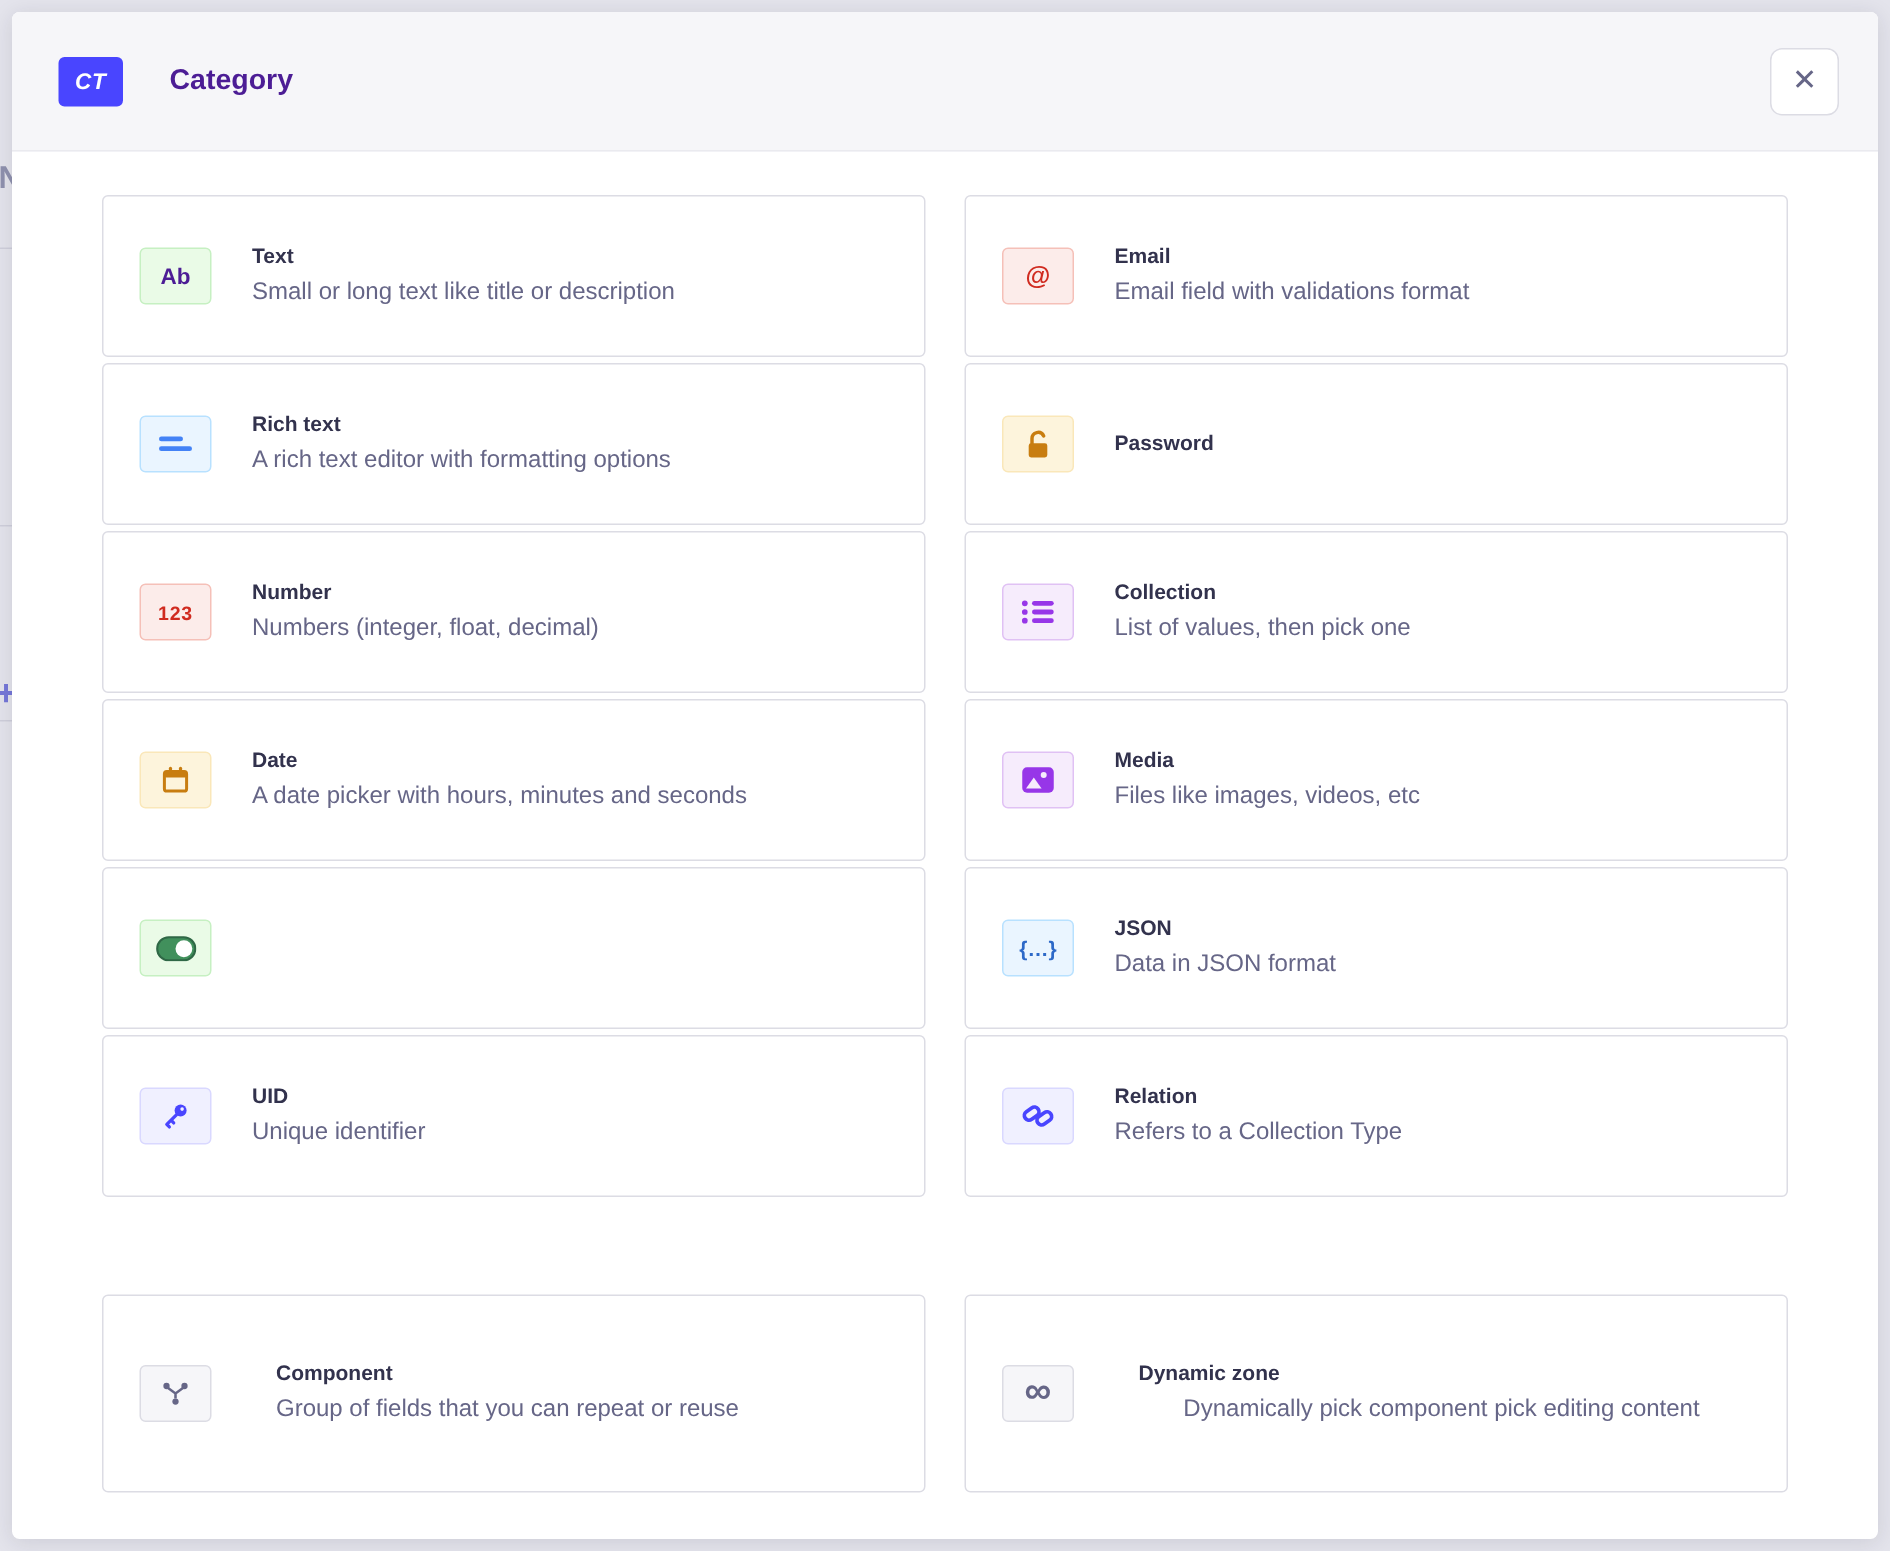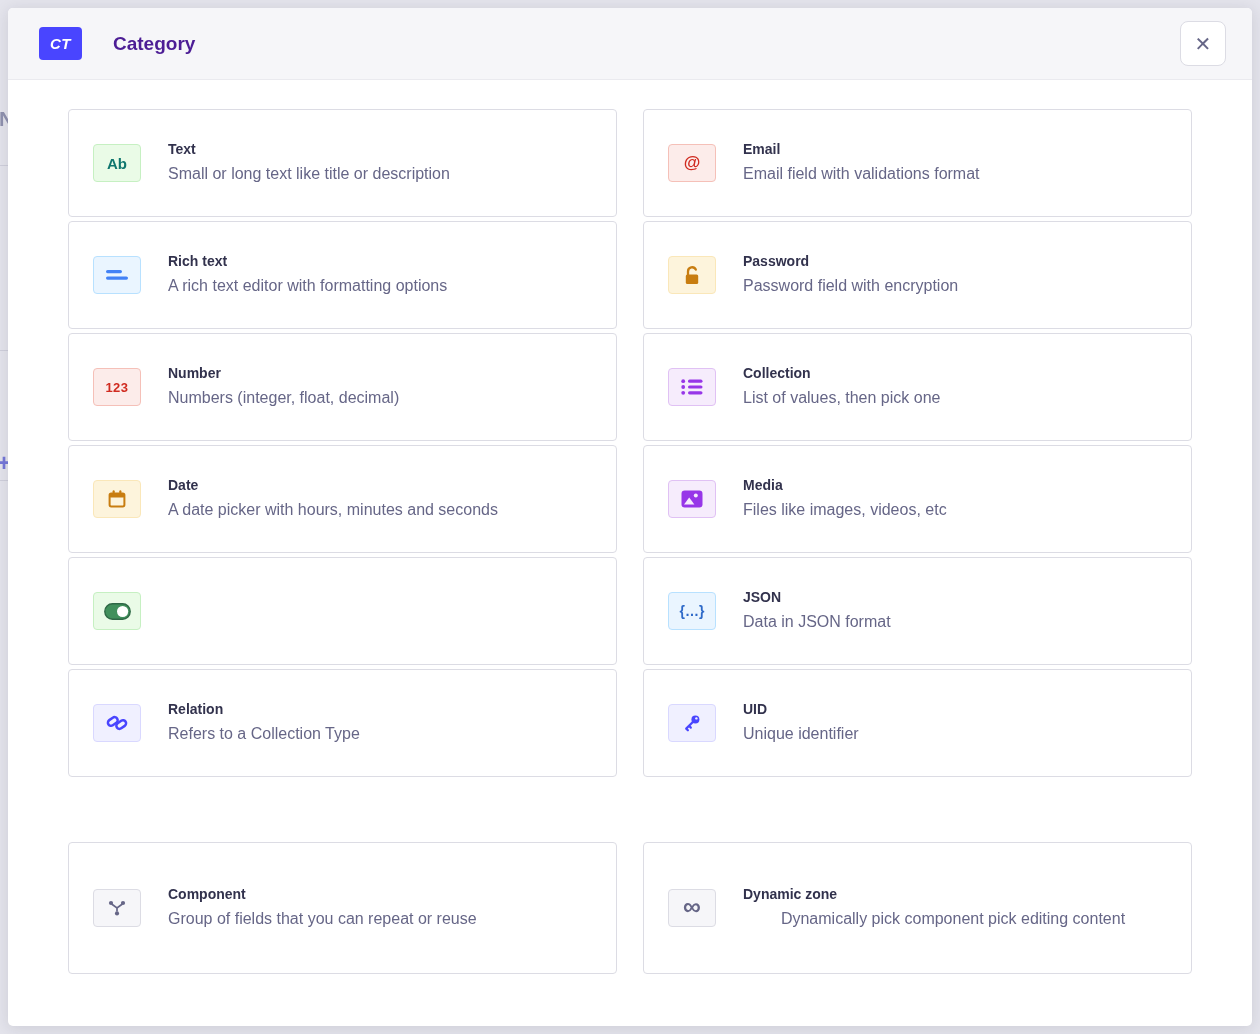--- a/index.html
+++ b/index.html
@@ -17,21 +17,21 @@
   .bg-plus   { position:absolute; left:-3px; top:449px; font-size:24px; font-weight:bold; color:#7577d8; }
   .bg-line   { position:absolute; left:0; width:8px; height:1px; background:#cfcfdb; }
 
   .modal {
     position:absolute; left:8px; top:8px; width:1244px; height:1018px;
     background:#ffffff; border-radius:5px; overflow:hidden;
     box-shadow:0 2px 15px rgba(33,33,52,.12);
   }
 
   .modal-header {
-    height:72px; background:#f6f6f9; border-bottom:1px solid #eaeaef;
+    height:93px; background:#f6f6f9; border-bottom:1px solid #eaeaef;
     display:flex; align-items:center; padding:0 26px 0 31px;
   }
   .ct-badge {
     width:43px; height:33px; background:#4945ff; color:#ffffff;
     border-radius:4px; display:flex; align-items:center; justify-content:center;
     font-weight:bold; font-style:italic; font-size:15px; letter-spacing:.5px;
   }
   .header-title { margin-left:31px; font-size:19px; font-weight:bold; color:#4c1d95; }
   .close-btn {
     margin-left:auto; width:46px; height:45px; background:#ffffff;
@@ -50,28 +50,28 @@
     display:grid; grid-template-columns:1fr 1fr;
     column-gap:26px; row-gap:4px; margin-top:65px;
   }
 
   .card {
     height:108px; background:#ffffff;
     border:1px solid #dcdce4; border-radius:4px;
     display:flex; align-items:center; padding:0 24px;
     cursor:pointer;
   }
-  .advanced-grid .card { height:132px; }
+  .advanced-grid .card { height:132px;gap:16px; }
 
   .tile {
     width:48px; height:38px; border-radius:4px; flex:none;
     border:1px solid transparent;
     display:flex; align-items:center; justify-content:center;
   }
-  .tile-green  { background:#eafbe7; border-color:#c6f0c2; color:#0f766e; }
+  .tile-green  { background:#eafbe7; border-color:#c6f0c2; color:#4c1d95; }
   .tile-red    { background:#fcecea; border-color:#f5c0b8; color:#d02b20; }
   .tile-blue   { background:#eaf5ff; border-color:#b8e1ff; color:#2d69c8; }
   .tile-amber  { background:#fdf4dc; border-color:#fae7b9; color:#c87d10; }
   .tile-purple { background:#f6ecfc; border-color:#e0c1f4; color:#9736e8; }
   .tile-indigo { background:#f0f0ff; border-color:#d9d8ff; color:#4945ff; }
   .tile-gray   { background:#f6f6f9; border-color:#dcdce4; color:#666687; }
 
   .glyph-ab    { font-size:15px; font-weight:bold; }
   .glyph-at    { font-size:17px; font-weight:bold; }
   .glyph-123   { font-size:13px; font-weight:bold; letter-spacing:.5px; }
@@ -143,21 +143,20 @@
 
       <div class="card">
         <div class="tile tile-amber">
           <svg width="20" height="21" viewBox="0 0 20 21">
             <path d="M6 10 V6.4 a4.1 4.1 0 0 1 7.8-1.8" stroke="#c87d10" stroke-width="2.3" fill="none" stroke-linecap="round"></path>
             <rect x="3.8" y="9.5" width="12.4" height="9.5" rx="1.6" fill="#c87d10"></rect>
           </svg>
         </div>
         <div class="card-text">
           <div class="card-title">Password</div>
-          <div class="card-desc">Password field with encryption</div>
         </div>
       </div>
 
       <div class="card">
         <div class="tile tile-red">
           <span class="glyph-123">123</span>
         </div>
         <div class="card-text">
           <div class="card-title">Number</div>
           <div class="card-desc">Numbers (integer, float, decimal)</div>
@@ -224,44 +223,44 @@
           <span class="glyph-json">{…}</span>
         </div>
         <div class="card-text">
           <div class="card-title">JSON</div>
           <div class="card-desc">Data in JSON format</div>
         </div>
       </div>
 
       <div class="card">
         <div class="tile tile-indigo">
+          <svg width="20" height="20" viewBox="0 0 20 20">
+            <circle cx="13.4" cy="6.4" r="4" fill="#4945ff"></circle>
+            <circle cx="14.4" cy="5.4" r="1.2" fill="#f0f0ff"></circle>
+            <path d="M10.6 9.2 L4.2 15.6 M4.2 15.6 l1.7 1.7 M7 12.8 l1.8 1.8" stroke="#4945ff" stroke-width="2.2" fill="none" stroke-linecap="round"></path>
+          </svg>
+        </div>
+        <div class="card-text">
+          <div class="card-title">UID</div>
+          <div class="card-desc">Unique identifier</div>
+        </div>
+      </div>
+
+      <div class="card">
+        <div class="tile tile-indigo">
           <svg width="22" height="22" viewBox="0 0 22 22">
             <g transform="rotate(-35 11 11)" stroke="#4945ff" stroke-width="2.5" fill="none">
               <rect x="3.2" y="4.2" width="10.5" height="6.2" rx="3.1"></rect>
               <rect x="8.3" y="11.6" width="10.5" height="6.2" rx="3.1"></rect>
             </g>
           </svg>
         </div>
         <div class="card-text">
           <div class="card-title">Relation</div>
           <div class="card-desc">Refers to a Collection Type</div>
-        </div>
-      </div>
-
-      <div class="card">
-        <div class="tile tile-indigo">
-          <svg width="20" height="20" viewBox="0 0 20 20">
-            <circle cx="13.4" cy="6.4" r="4" fill="#4945ff"></circle>
-            <circle cx="14.4" cy="5.4" r="1.2" fill="#f0f0ff"></circle>
-            <path d="M10.6 9.2 L4.2 15.6 M4.2 15.6 l1.7 1.7 M7 12.8 l1.8 1.8" stroke="#4945ff" stroke-width="2.2" fill="none" stroke-linecap="round"></path>
-          </svg>
-        </div>
-        <div class="card-text">
-          <div class="card-title">UID</div>
-          <div class="card-desc">Unique identifier</div>
         </div>
       </div>
 
     </div>
 
     <div class="advanced-grid">
 
       <div class="card">
         <div class="tile tile-gray">
           <svg width="20" height="20" viewBox="0 0 20 20">

